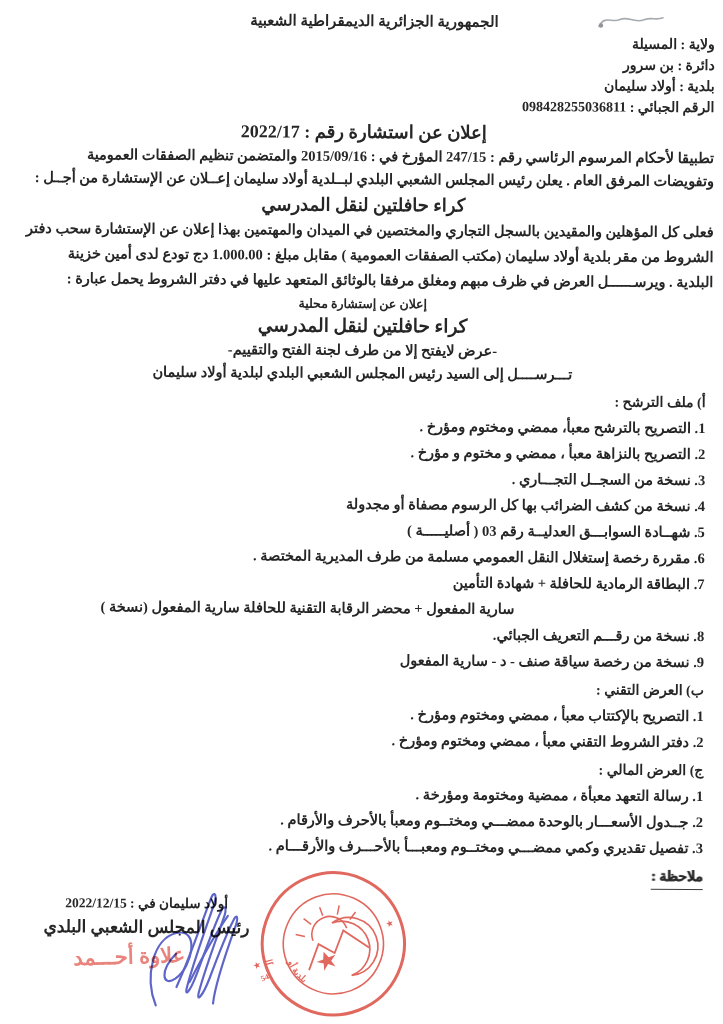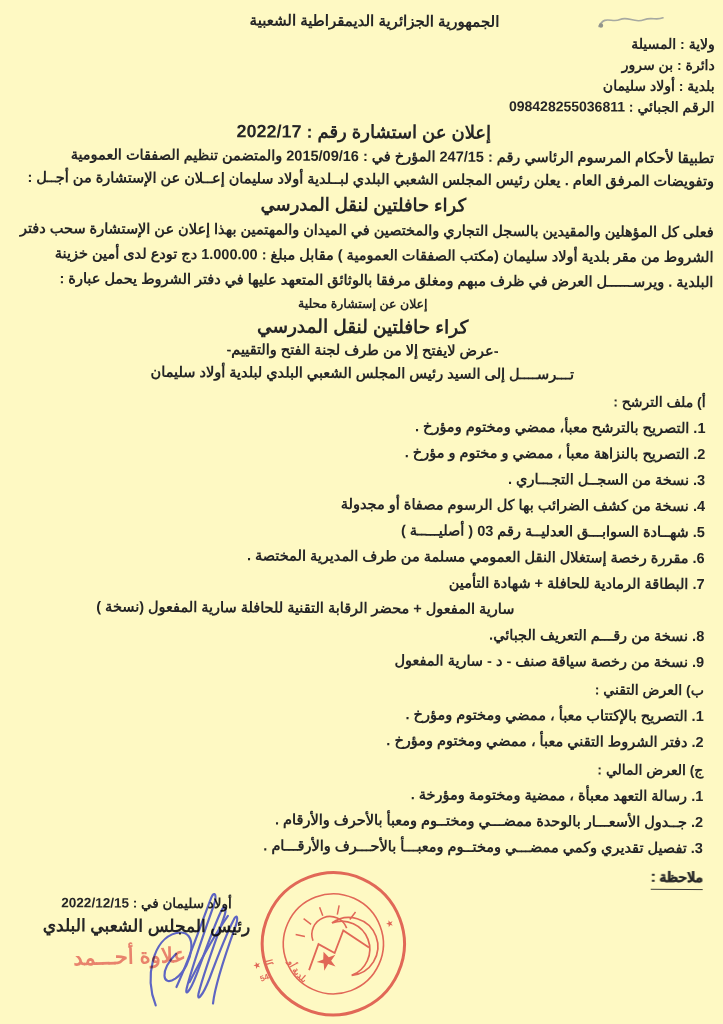--- a/index.html
+++ b/index.html
@@ -1,22 +1,22 @@
 <!DOCTYPE html>
 <html lang="ar"><head>
 <meta charset="utf-8">
 <style>
   html,body{margin:0;padding:0;background:#e8e8e8;}
   .page{
     position:relative;
     width:723px;height:1024px;
     margin:0 auto;
-    background:#fef9c3;
+    background:#ffffff;
     overflow:hidden;
-    font-family:Liberation Sans, sans-serif;
+    font-family:Liberation Serif, serif;
     color:#262626;
     direction:rtl;
   }
   .scan{
     position:absolute;inset:0;
     transform:rotate(0.35deg);
     transform-origin:50% 50%;
   }
   .content{padding:12px 11px 0 11px;}
   .right{text-align:right;}

